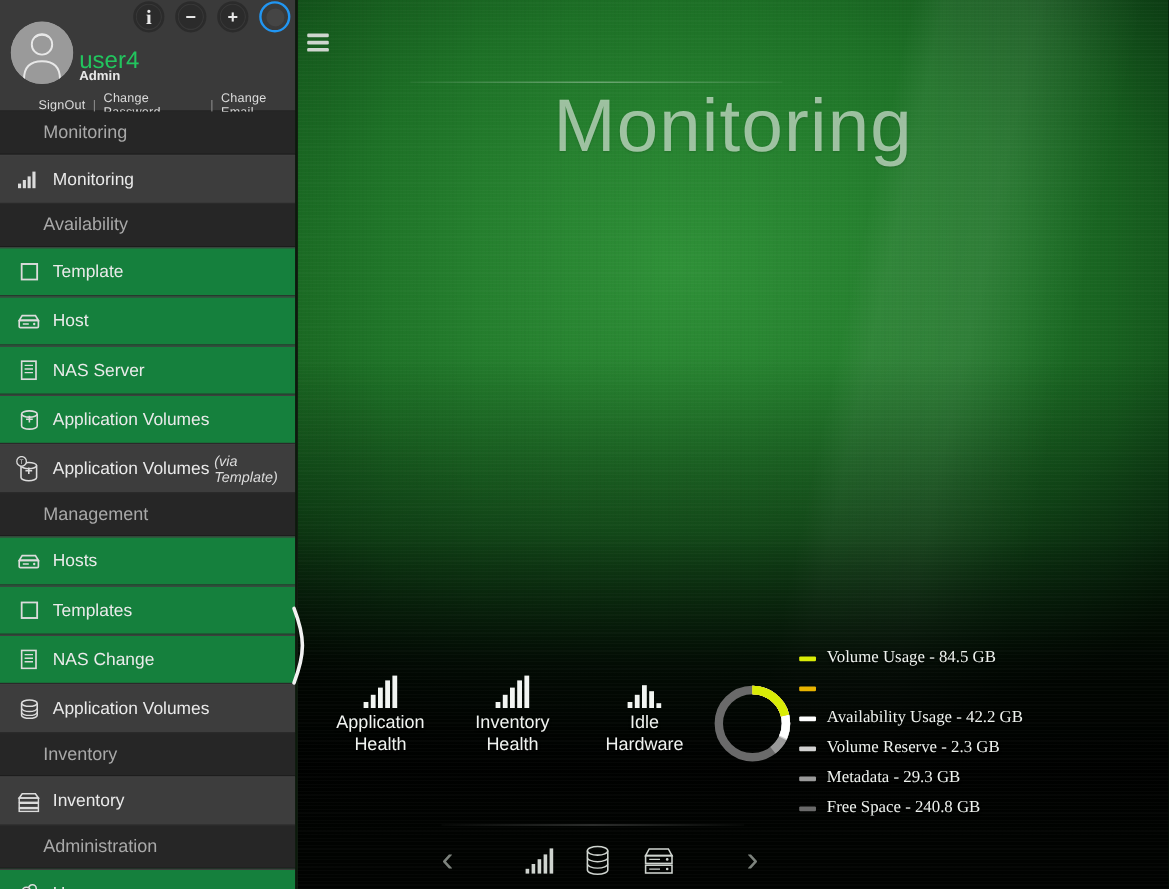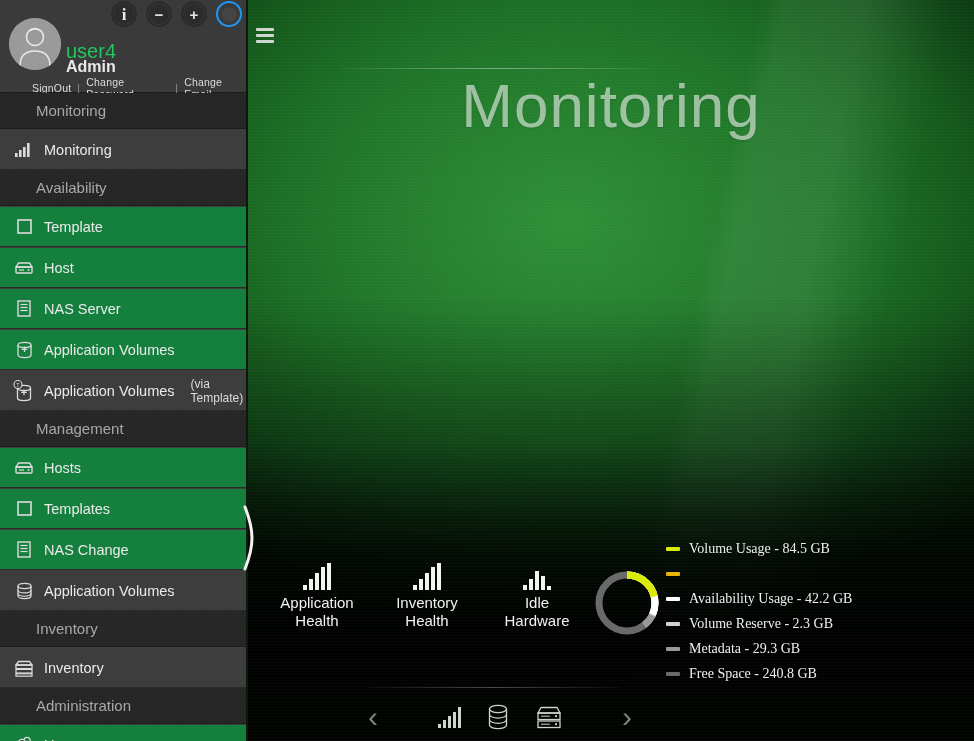--- a/index.html
+++ b/index.html
@@ -270,21 +270,21 @@
   }
   #uname {
     position: absolute;
     left: 66px; top: 40px;
     font-size: 20px;
     color: #22c55e;
   }
   #urole {
     position: absolute;
     left: 66px; top: 58px;
-    font-size: 16px;
+    font-size: 11px;
     font-weight: 700;
     color: #e8e8e8;
   }
   #ulinks {
     position: absolute;
     left: 0; top: 76px;
     width: 248px;
     display: flex;
     align-items: center;
     justify-content: center;
@@ -329,21 +329,22 @@
     display: flex; align-items: center; justify-content: center;
     color: #dcdcdc;
   }
   .menu-item .mi-label {
     font-size: 14.5px;
     white-space: nowrap;
   }
   .menu-item .mi-sub {
     font-size: 12px;
     color: #dcdcdc;
-    margin-left: 16px;
+    margin-left: 4px;
+    font-style: italic;
   }
   .menu-item.active { background: #3d3d3d; }
 
   
   #collapse-handle {
     position: absolute;
     left: 242px;
     top: 505px;
     width: 14px;
     height: 66px;

